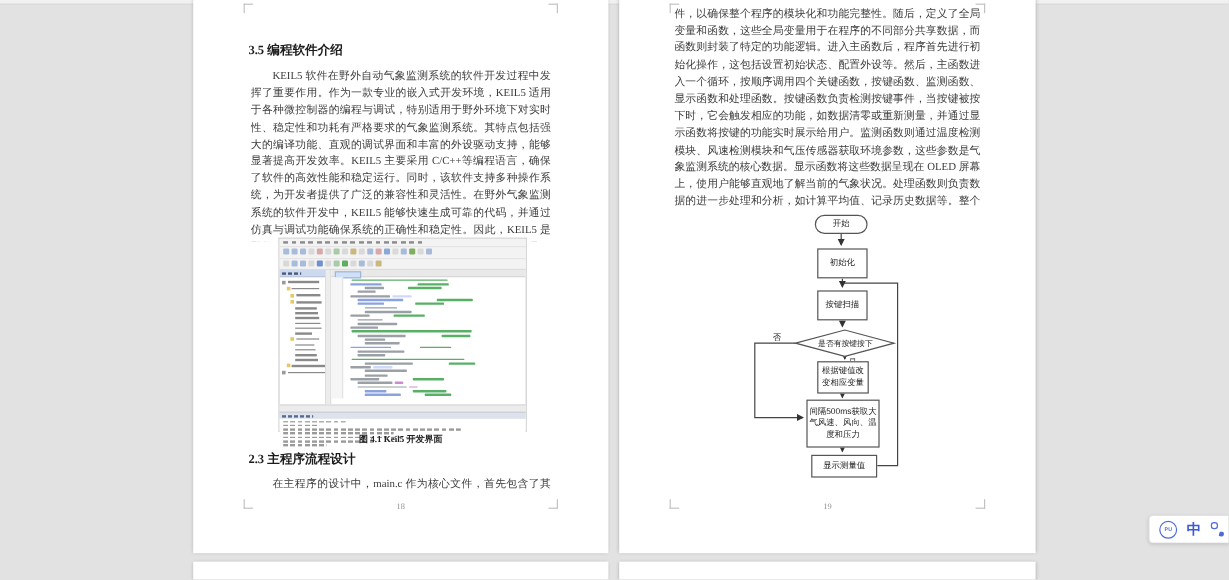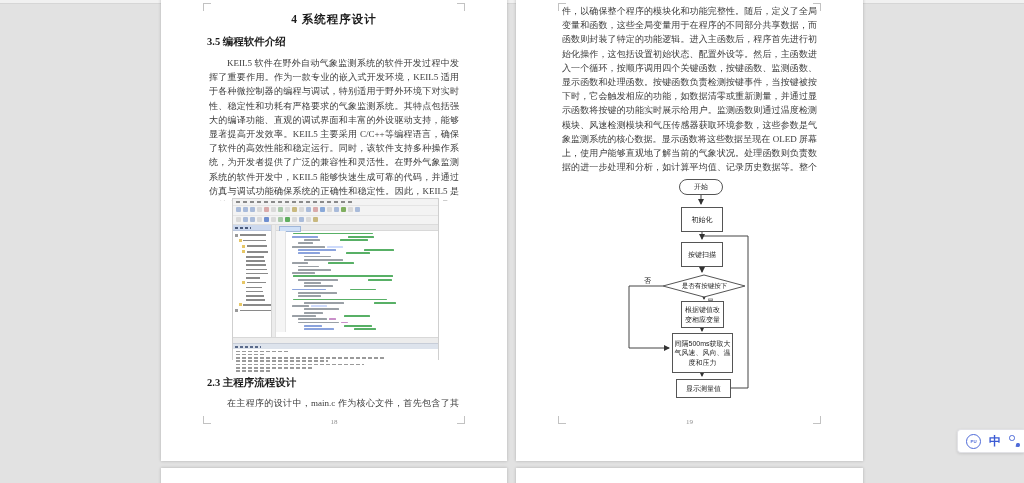--- a/index.html
+++ b/index.html
@@ -102,21 +102,20 @@
 
 <div class="stage">
   <div class="top-strip"></div>
 
   <div class="page" id="page-left">
     <span class="cmark cm-tl"></span>
     <span class="cmark cm-tr"></span>
     <span class="cmark cm-bl"></span>
     <span class="cmark cm-br"></span>
 
-    <div class="doc-title">4  系统程序设计</div>
     <div class="sec-h" style="top:63px;">3.5  编程软件介绍</div>
     <div class="para indent" style="top:84px;left:48px;width:250px;height:145px;">KEIL5 软件在野外自动气象监测系统的软件开发过程中发挥了重要作用。作为一款专业的嵌入式开发环境，KEIL5 适用于各种微控制器的编程与调试，特别适用于野外环境下对实时性、稳定性和功耗有严格要求的气象监测系统。其特点包括强大的编译功能、直观的调试界面和丰富的外设驱动支持，能够显著提高开发效率。KEIL5 主要采用 C/C++等编程语言，确保了软件的高效性能和稳定运行。同时，该软件支持多种操作系统，为开发者提供了广泛的兼容性和灵活性。在野外气象监测系统的软件开发中，KEIL5 能够快速生成可靠的代码，并通过仿真与调试功能确保系统的正确性和稳定性。因此，KEIL5 是野外自动气象监测系统软件开发过程中不可或缺的重要工具。本设计所用到的编程软件为 Keil5，其界面如图 4.1 所示。</div>
 
     <div class="keil">
       <div class="k-menu">
           <i></i>
         </div>
       <div class="k-tb" id="ktb1"><i style="background: rgb(169, 187, 218);"></i><i style="background: rgb(169, 187, 218);"></i><i style="background: rgb(169, 187, 218);"></i><i style="background: rgb(217, 217, 217);"></i><i style="background: rgb(217, 169, 169);"></i><i style="background: rgb(217, 217, 217);"></i><i style="background: rgb(169, 201, 169);"></i><i style="background: rgb(217, 217, 217);"></i><i style="background: rgb(201, 185, 127);"></i><i style="background: rgb(217, 217, 217);"></i><i style="background: rgb(169, 187, 218);"></i><i style="background: rgb(217, 169, 169);"></i><i style="background: rgb(137, 169, 217);"></i><i style="background: rgb(217, 217, 217);"></i><i style="background: rgb(169, 187, 218);"></i><i style="background: rgb(127, 174, 95);"></i><i style="background: rgb(217, 217, 217);"></i><i style="background: rgb(169, 187, 218);"></i></div>
       <div class="k-tb" id="ktb2"><i style="background: rgb(217, 217, 217);"></i><i style="background: rgb(169, 187, 218);"></i><i style="background: rgb(169, 187, 218);"></i><i style="background: rgb(217, 217, 217);"></i><i style="background: rgb(111, 143, 208);"></i><i style="background: rgb(217, 217, 217);"></i><i style="background: rgb(169, 201, 169);"></i><i style="background: rgb(95, 174, 95);"></i><i style="background: rgb(217, 217, 217);"></i><i style="background: rgb(169, 187, 218);"></i><i style="background: rgb(217, 217, 217);"></i><i style="background: rgb(201, 185, 127);"></i></div>
       <div class="k-body">
@@ -232,20 +231,21 @@
           <i style="width: 52px;"></i>
           <i style="width: 30px;"></i>
           <i style="width: 148px;"></i>
           <i style="width: 92px;"></i>
           <i style="width: 128px;"></i>
           <i style="width: 78px;"></i>
           <i style="width: 36px;"></i>
         </div>
     </div>
 
+    <div class="fig-caption">图 4.1 Keil5 开发界面</div>
     <div class="sec-h" style="top:404px;">2.3  主程序流程设计</div>
     <div class="para indent" style="top:424px;left:48px;width:250px;height:16px;">在主程序的设计中，main.c 作为核心文件，首先包含了其他必要的.c 头文</div>
     <div class="pagenum">18</div>
   </div>
 
   <div class="page" id="page-right">
     <span class="cmark cm-tl"></span>
     <span class="cmark cm-tr"></span>
     <span class="cmark cm-bl"></span>
     <span class="cmark cm-br"></span>

